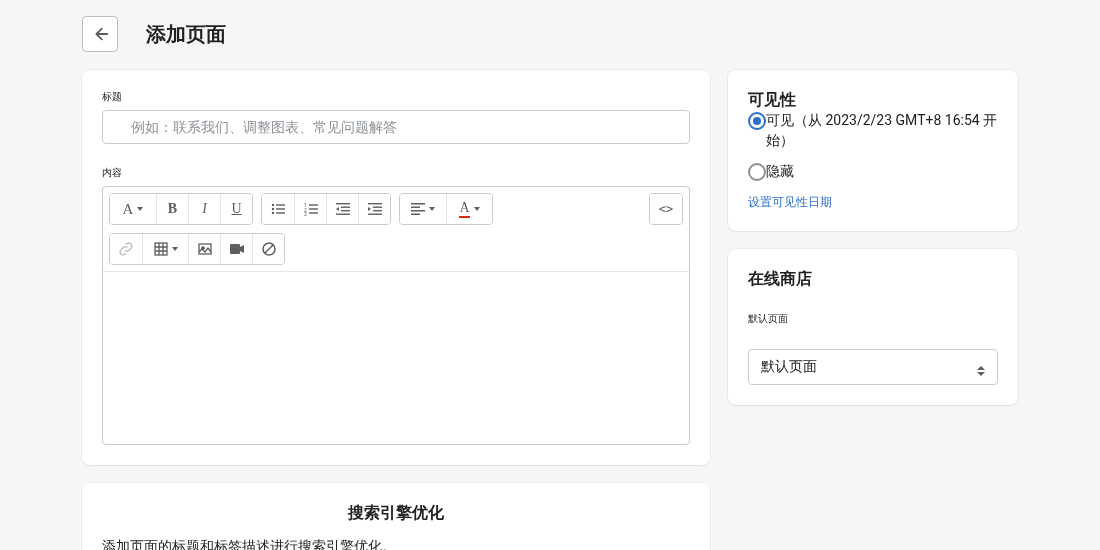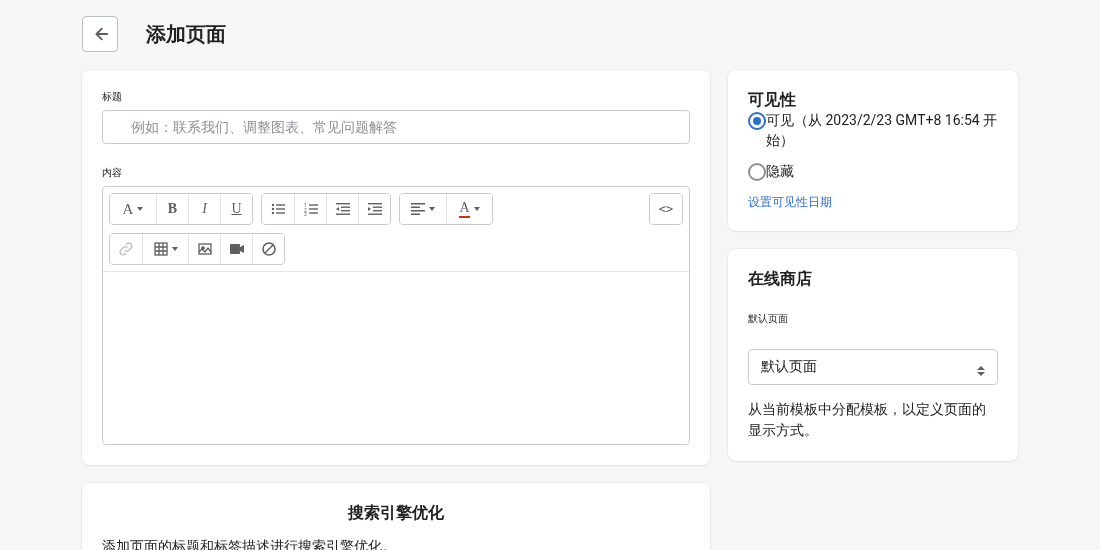--- a/index.html
+++ b/index.html
@@ -362,19 +362,18 @@
 
         <div class="label">默认页面</div>
         <div class="select">
           <span>默认页面</span>
           <span class="updown">
             <span class="tri-up"></span>
               <span class="tri-down"></span>
           </span>
         </div>
 
-        <div class="help-text">从当前模板中分配模板，以定义页面的显示方式。</div>
       </div>
 
     </div>
   </div>
 
 </div>
 
 </body></html>

